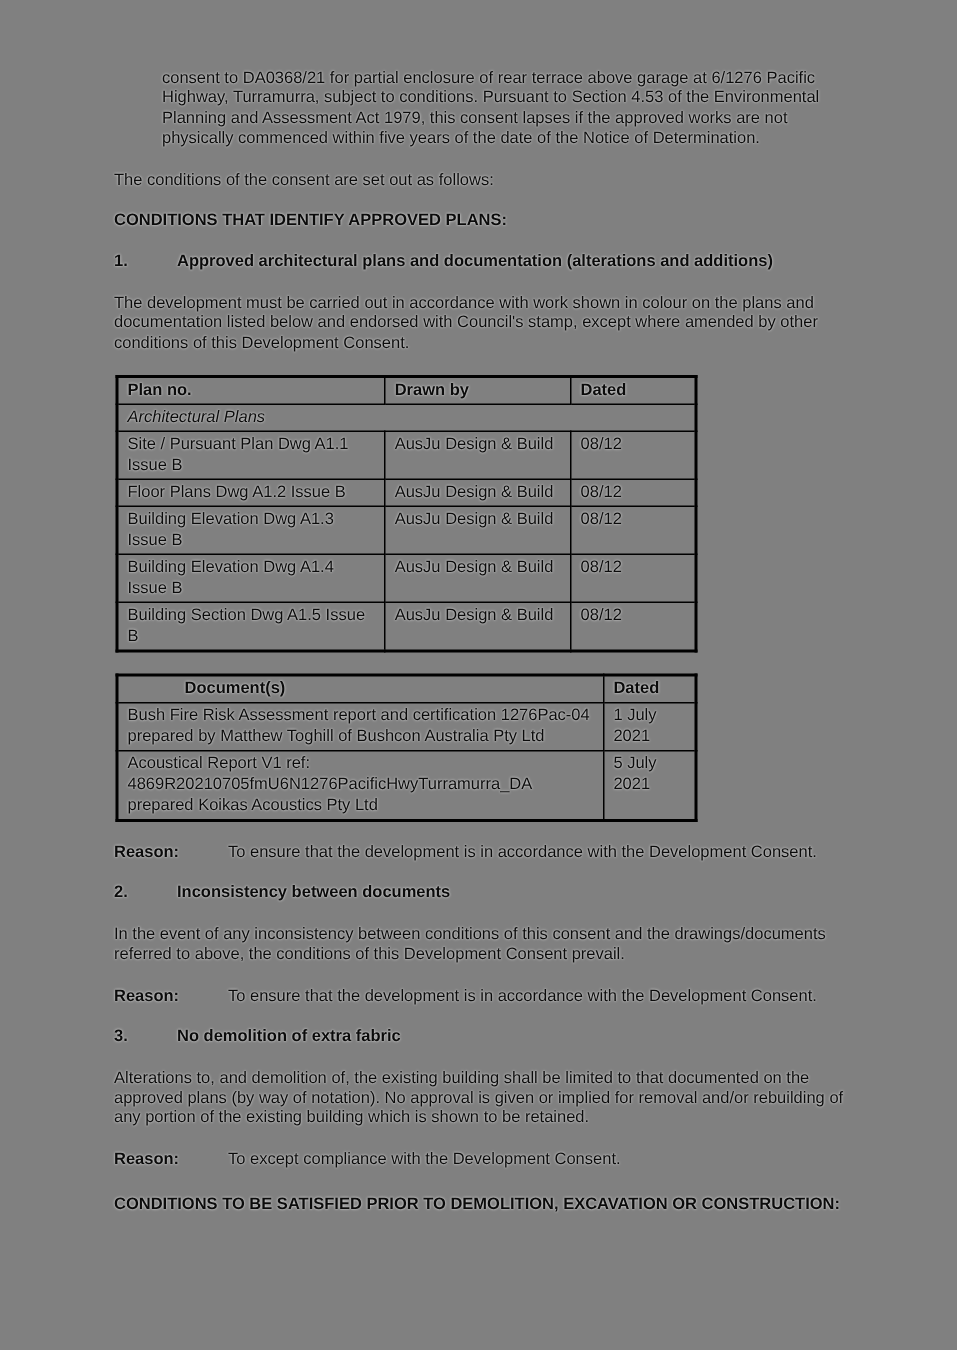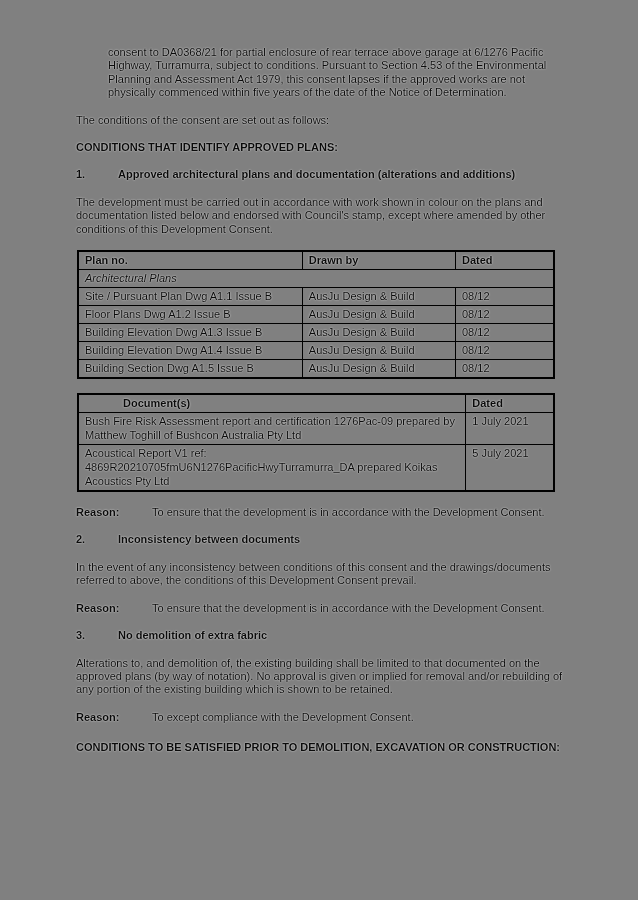--- a/index.html
+++ b/index.html
@@ -25,21 +25,21 @@
   .para { margin: 0 0 14px 0; }
   .indent { padding-left: 32px; }
   .heading-line { font-weight: bold; margin: 14px 0; }
   .cond-heading { display: flex; font-weight: bold; margin: 14px 0; }
   .cond-heading .num { width: 42px; flex: 0 0 42px; }
   .reason-row { display: flex; margin: 14px 0; }
   .reason-row .label { width: 76px; flex: 0 0 76px; font-weight: bold; }
   .reason-row .text { flex: 1; }
   table {
     border-collapse: collapse;
-    width: 478px;
+    width: 388px;
     margin: 14px 0 13px 1px;
     font-size: 11px;
     line-height: 14px;
   }
   th, td {
     border: 1px solid #000;
     padding: 1px 6px 2px 6px;
     text-align: left;
     vertical-align: top;
     font-weight: normal;
@@ -111,21 +111,21 @@
     </tbody>
       </table>
 
     <table>
       <tbody>
           <tr>
         <th class="docs-c1">Document(s)</th>
         <th class="docs-c2">Dated</th>
       </tr>
       <tr>
-        <td>Bush Fire Risk Assessment report and certification 1276Pac-09 prepared by Matthew Toghill of Bushcon Australia Pty Ltd</td>
+        <td>Bush Fire Risk Assessment report and certification 1276Pac-04 prepared by Matthew Toghill of Bushcon Australia Pty Ltd</td>
         <td>1 July 2021</td>
       </tr>
       <tr>
         <td>Acoustical Report V1 ref: 4869R20210705fmU6N1276PacificHwyTurramurra_DA prepared Koikas Acoustics Pty Ltd</td>
         <td>5 July 2021</td>
       </tr>
     </tbody>
       </table>
 
     <div class="reason-row">

